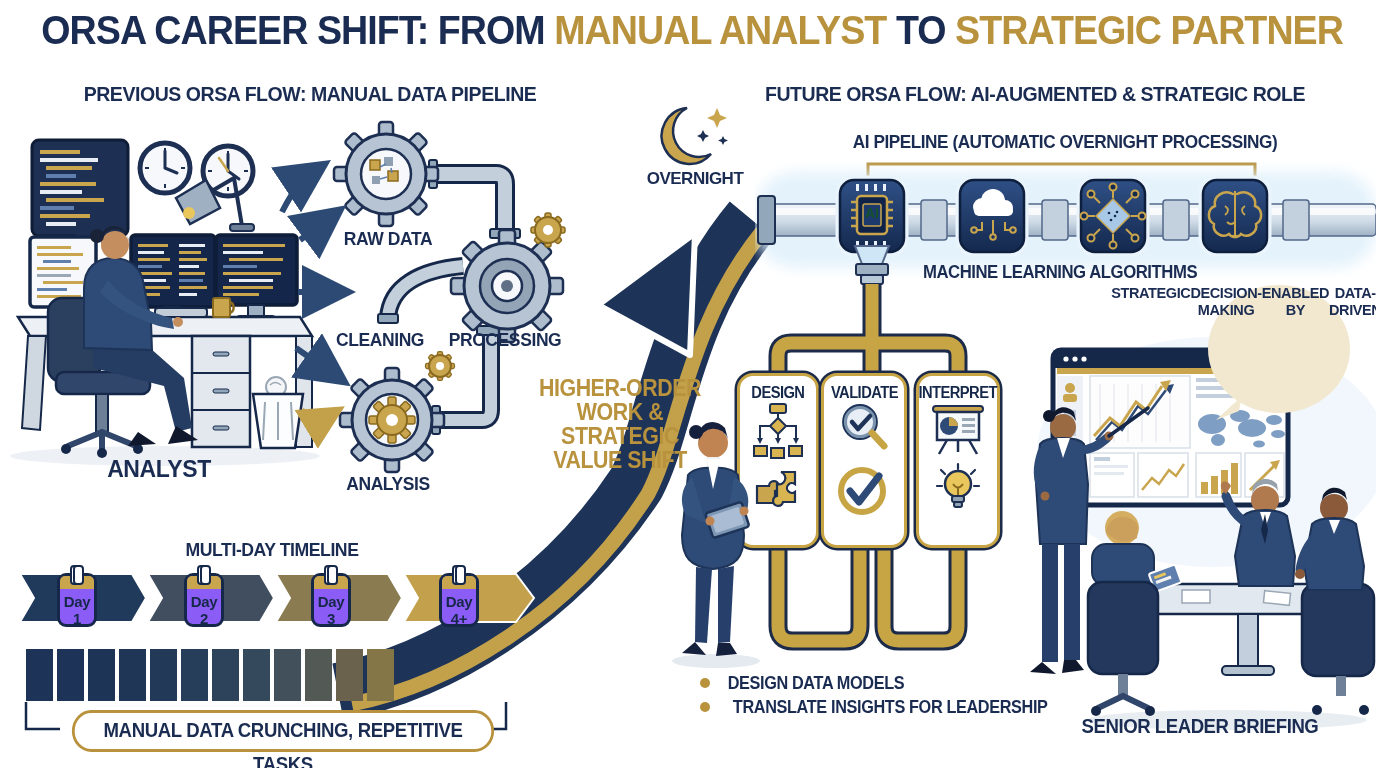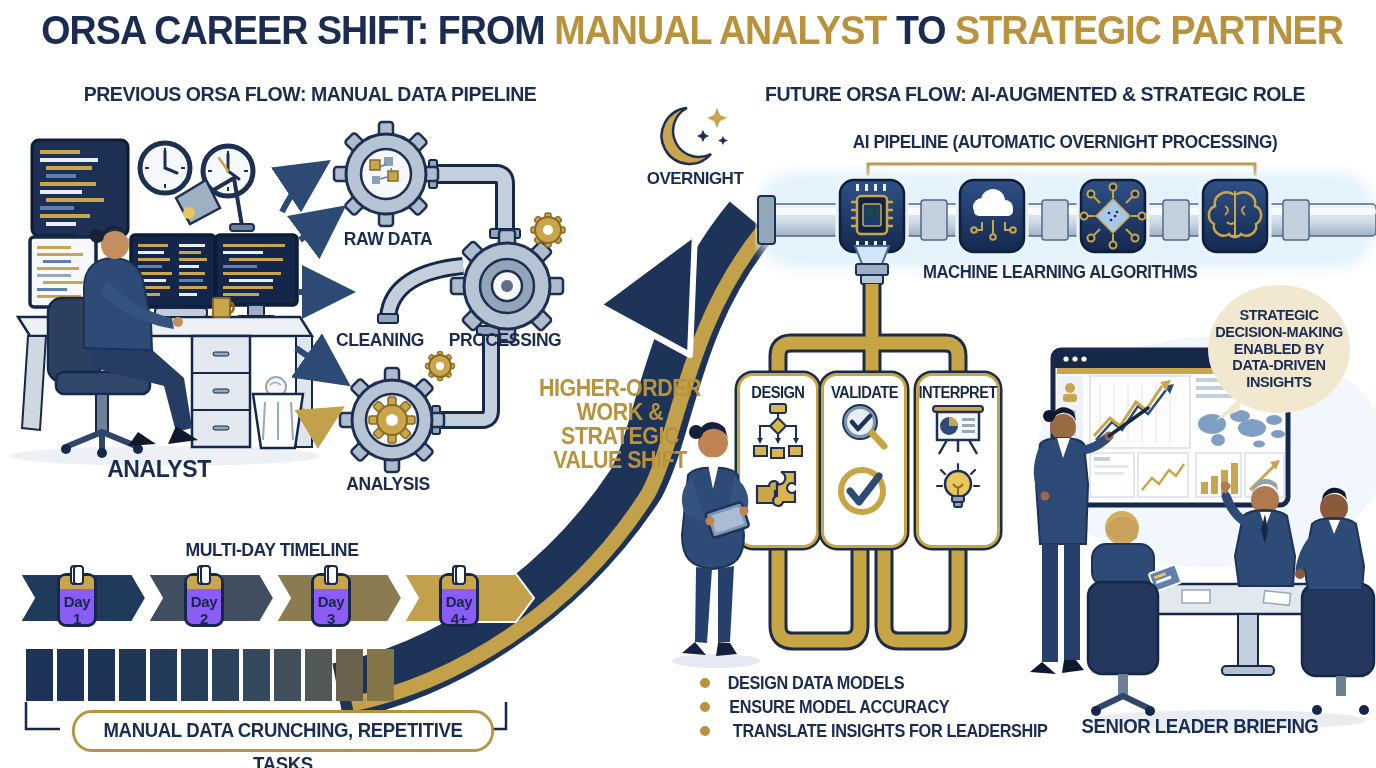--- a/index.html
+++ b/index.html
@@ -46,21 +46,21 @@
   #ml-label{left:880px;top:262px;width:360px;font-size:18px;}
   #ai-chip-label{left:858px;top:205px;width:28px;text-align:center;color:#14532d;font-size:14px;font-weight:800;}
   .card{position:absolute;top:373px;height:175px;background:#fff;border:3.5px solid #c7a545;border-radius:16px;
         box-shadow:0 0 0 2.5px #1d2b4a;box-sizing:border-box;display:flex;flex-direction:column;align-items:center;}
   .card .clabel{margin-top:8px;font-size:16px;font-weight:800;color:#16284a;letter-spacing:-.6px;transform:scaleX(.92);}
   #bullets{left:700px;top:671px;}
   .brow{display:flex;align-items:center;height:24px;}
   .brow .dot{width:10px;height:10px;border-radius:50%;background:#b8923c;margin-right:11px;}
   .brow .btxt{font-size:17.5px;font-weight:800;color:#1b2c52;letter-spacing:-.4px;white-space:nowrap;}
   #bubble{left:1208px;top:285px;width:142px;height:128px;border-radius:50%;background:#f2e8cf;
-          display:flex;flex-direction:column;justify-content:center;text-align:center;
+          display:flex;flex-direction:row;justify-content:center;text-align:center;
           font-size:14.5px;font-weight:800;color:#1b2c52;line-height:1.16;letter-spacing:-.4px;z-index:6;}
   #bubble span{display:block;}
   #bubble-tail{left:1216px;top:396px;width:26px;height:24px;background:#f2e8cf;z-index:5;
                clip-path:polygon(100% 0,0 100%,88% 62%);}
   #briefing-label{left:1030px;top:715px;width:340px;font-size:20px;}
   svg{display:block;}
 </style>
 </head>
 <body>
 
@@ -574,24 +574,20 @@
     <path d="M60,228 l-2,13 l21,-2 l-7,-11 z" fill="#15203c"></path>
   </svg>
 
   <div id="bullets" class="abs">
     <div class="brow">
         <span class="dot"></span>
         <span class="btxt cond">DESIGN DATA MODELS</span>
       </div>
     <div class="brow">
         <span class="dot"></span>
-        <span class="btxt cond">ENSURE MODEL ACCURACY</span>
-      </div>
-    <div class="brow">
-        <span class="dot"></span>
         <span class="btxt cond">TRANSLATE INSIGHTS FOR LEADERSHIP</span>
       </div>
   </div>
 
   <svg class="abs" style="left:1012px;top:332px;" width="364 " height="400" viewBox="0 0 364 400">
     <ellipse cx="200" cy="120" rx="175" ry="115" fill="#eaf3fa" opacity=".65"></ellipse>
     <ellipse cx="215" cy="388" rx="140" ry="10" fill="#e8edf2"></ellipse>
 
     <g>
       <rect x="41" y="18" width="235" height="155" rx="8" fill="#ffffff" stroke="#16284a" stroke-width="5"></rect>

